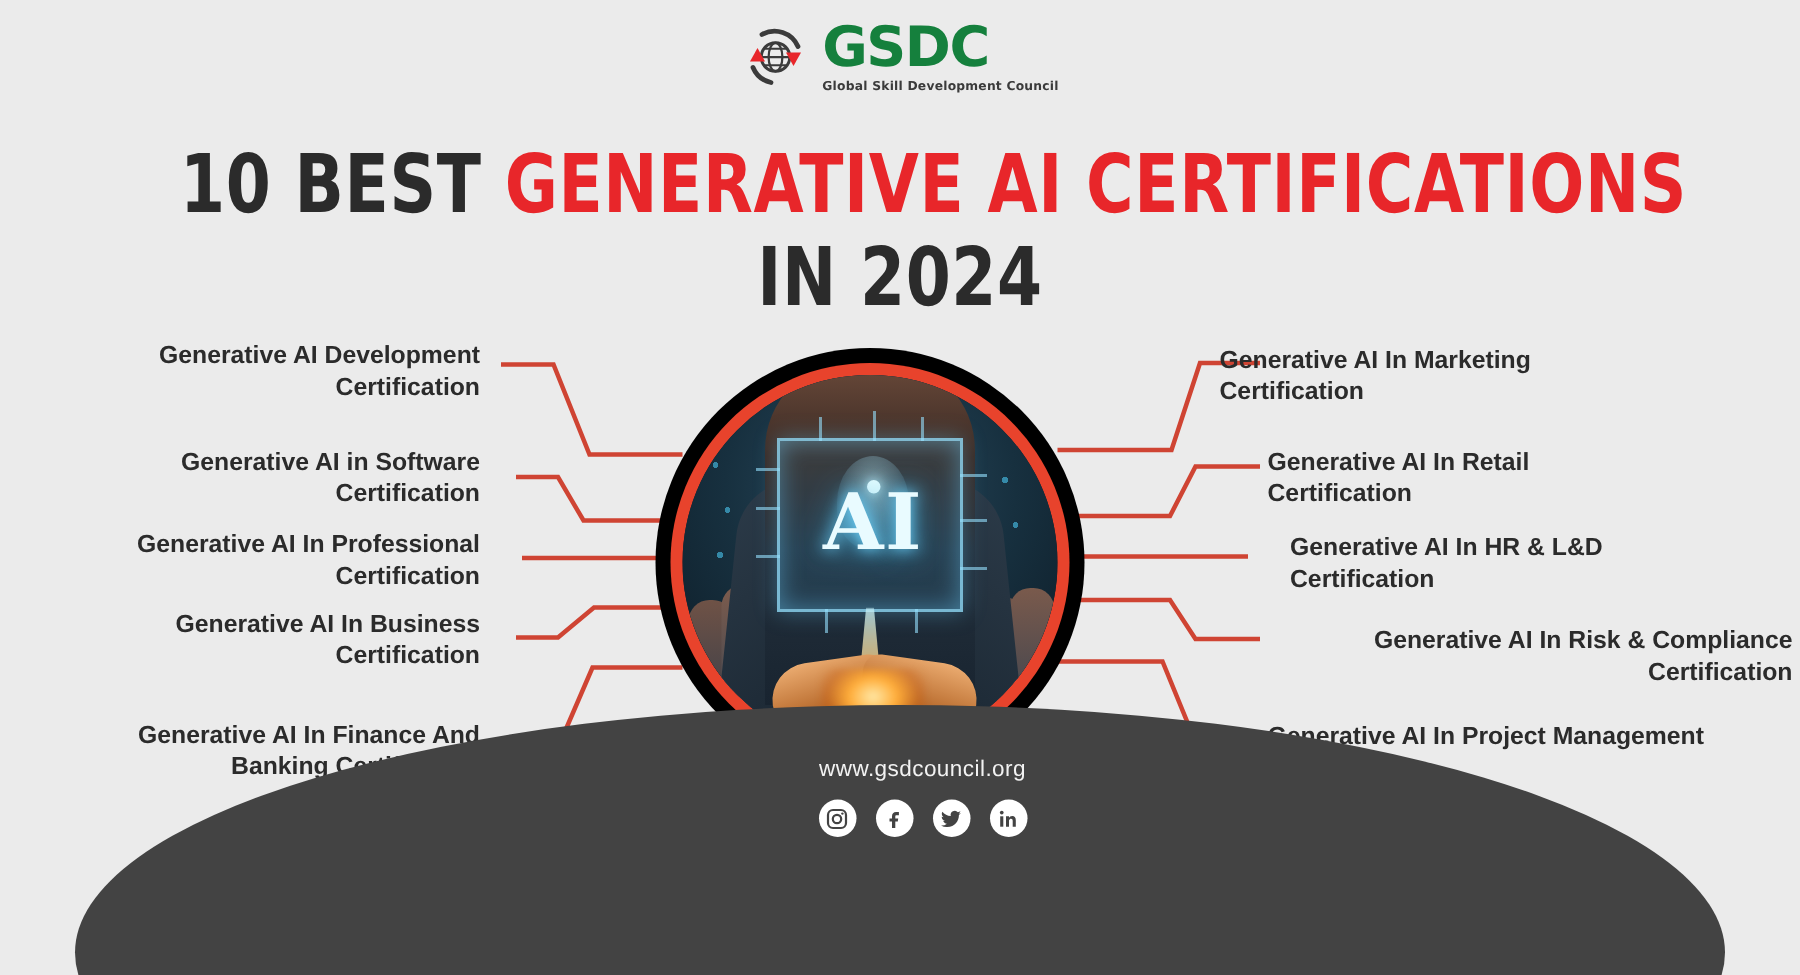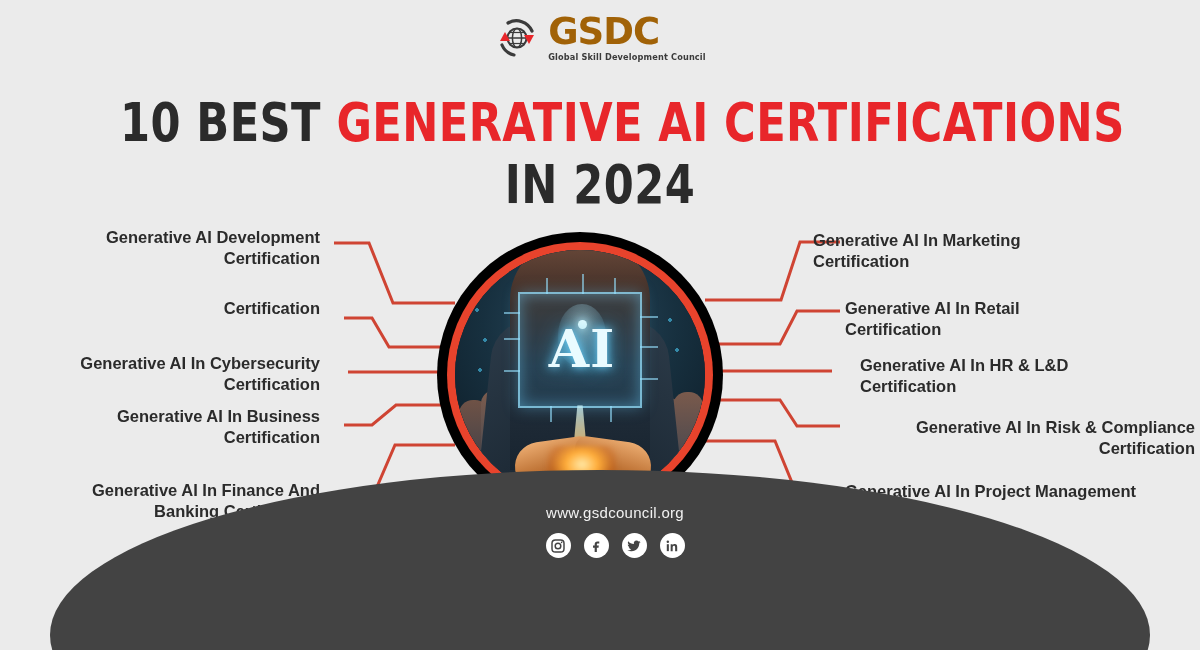--- a/index.html
+++ b/index.html
@@ -15,21 +15,21 @@
   #logo-area{
     position:absolute; left:0; top:14px; width:1200px;
     display:flex; justify-content:center; align-items:center;
   }
   #logo-inner{ display:flex; align-items:center; gap:8px; }
   #logo-mark{ position:relative; width:46px; height:46px; }
   #logo-text-wrap{ display:flex; flex-direction:column; align-items:flex-start; }
   #logo-word{
     font-family:"DejaVu Sans", sans-serif;
     font-weight:bold; font-size:37px; letter-spacing:-1px;
-    color:#a16207; line-height:36px;
+    color:#15803d; line-height:36px;
   }
   #logo-tagline{
     font-family:"DejaVu Sans", sans-serif;
     font-weight:bold; font-size:8.2px; color:#3b3b3b;
     letter-spacing:.15px; margin-top:2px; white-space:nowrap;
   }
 
   
   #title-block{
     position:absolute; left:0; top:92px; width:1200px; text-align:center;
@@ -288,24 +288,25 @@
       <div class="ph" id="hand-glow"></div>
     </div>
   </div>
 </div>
 
 <div class="label left" style="left:30px; top:227px; width:290px;">
   <div>Generative AI Development</div>
   <div>Certification</div>
 </div>
 <div class="label left" style="left:30px; top:298px; width:290px;">
+  <div>Generative AI in Software</div>
   <div>Certification</div>
 </div>
 <div class="label left" style="left:20px; top:353px; width:300px;">
-  <div>Generative AI In Cybersecurity</div>
+  <div>Generative AI In Professional</div>
   <div>Certification</div>
 </div>
 <div class="label left" style="left:30px; top:406px; width:290px;">
   <div>Generative AI In Business</div>
   <div>Certification</div>
 </div>
 <div class="label left" style="left:20px; top:480px; width:300px;">
   <div>Generative AI In Finance And</div>
   <div>Banking Certification</div>
 </div>

